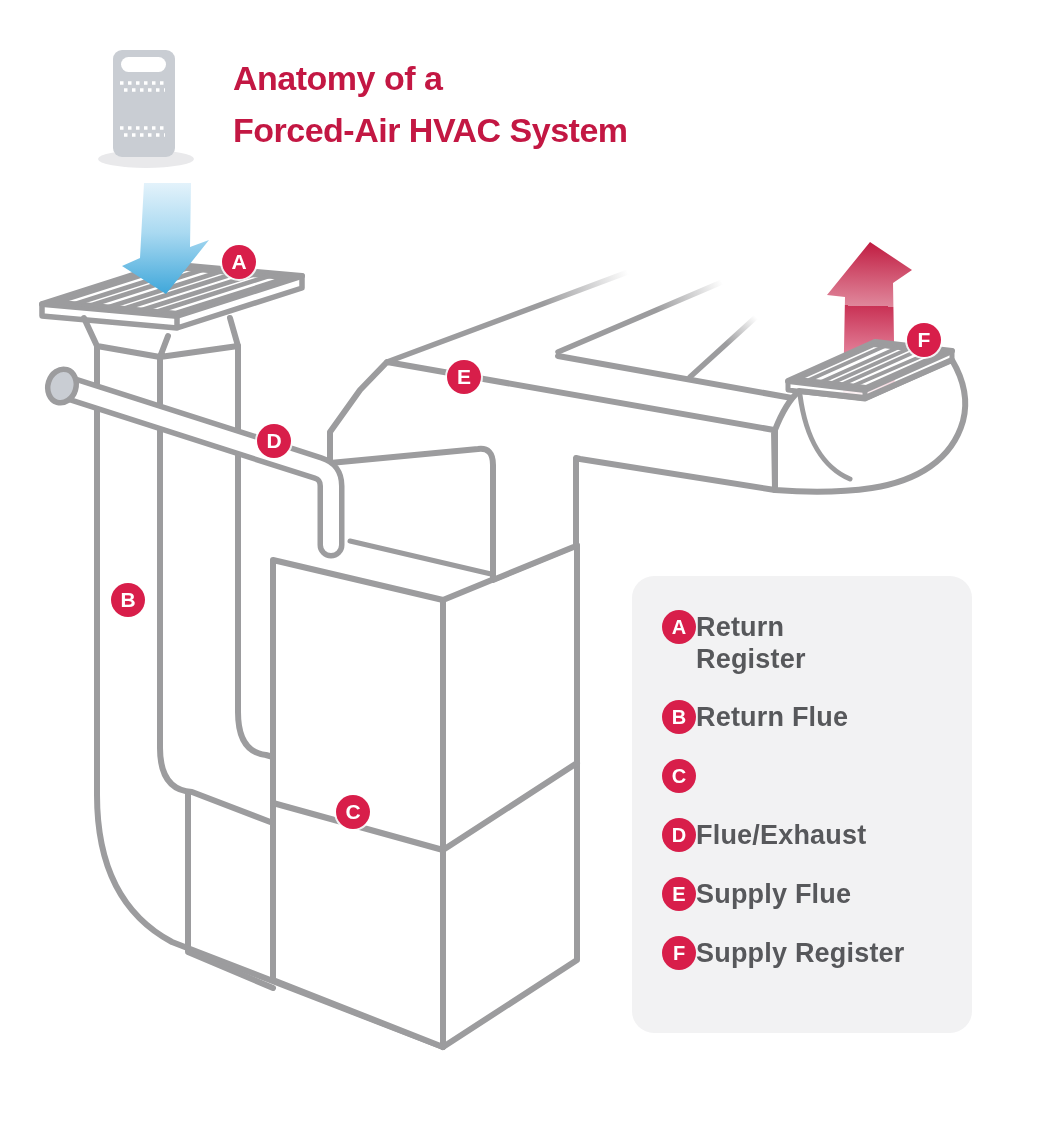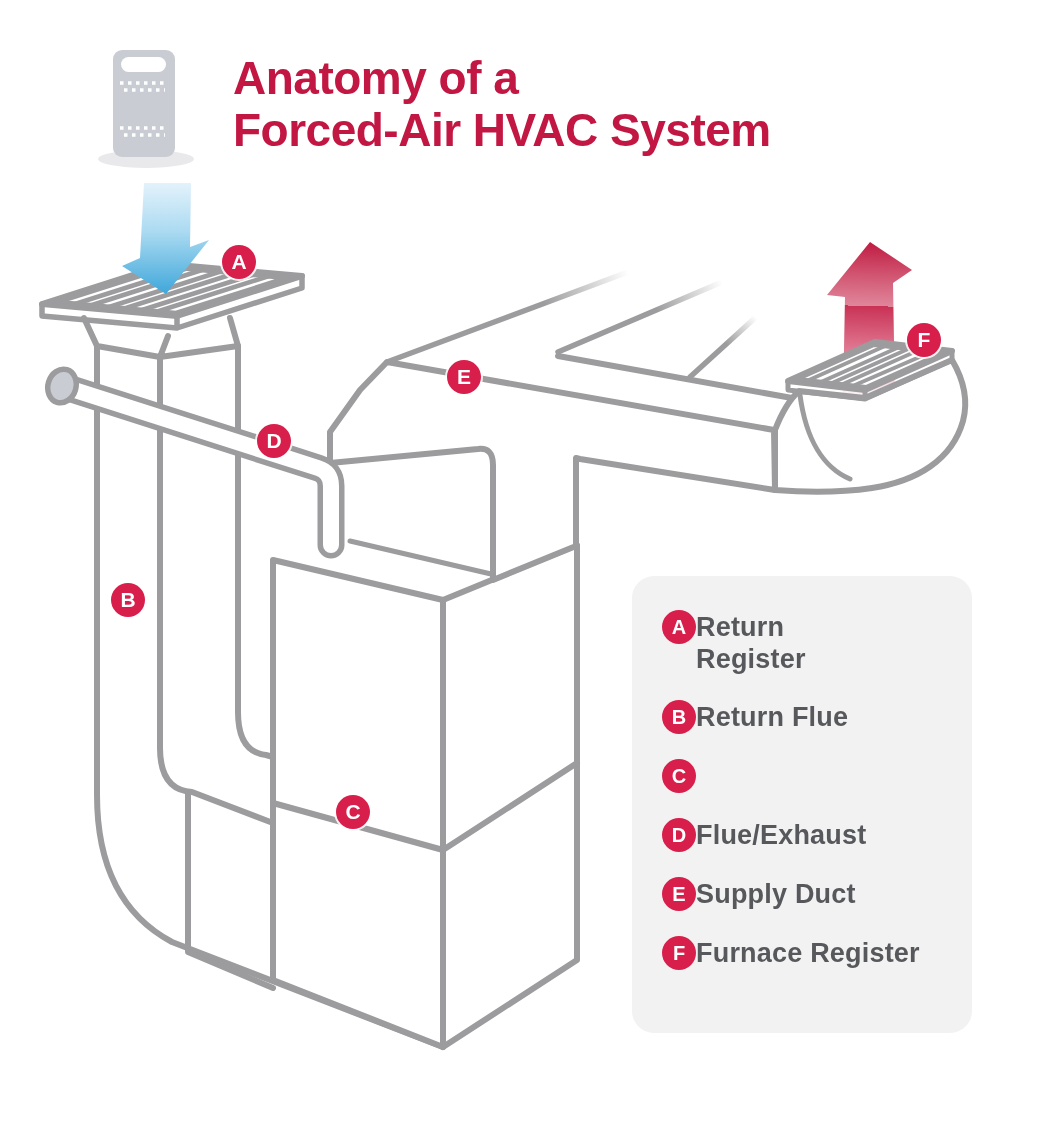--- a/index.html
+++ b/index.html
@@ -5,21 +5,21 @@
   html,body{margin:0;padding:0;background:#ffffff;}
   .page{
     position:relative;
     width:1042px;height:1125px;
     background:#ffffff;
     overflow:hidden;
     font-family:"Liberation Sans","DejaVu Sans",sans-serif;
   }
   .title{
     position:absolute;left:233px;top:52px;
-    font-size:46px;line-height:52px;font-weight:800;
+    font-size:34px;line-height:52px;font-weight:800;
     color:#C31743;letter-spacing:-0.5px;
     white-space:pre-line;
   }
   .diagram-svg{position:absolute;left:0;top:0;}
   .badge{
     position:absolute;width:34px;height:34px;border-radius:50%;
     background:#D81E4A;color:#ffffff;
     font-size:21px;font-weight:800;line-height:34px;text-align:center;
     box-shadow:0 0 0 2px rgba(255,255,255,0.85);
   }
@@ -173,21 +173,21 @@
     </div>
     <div class="legend-item">
       <div class="legend-badge">C</div>
     </div>
     <div class="legend-item">
       <div class="legend-badge">D</div>
       <div class="legend-label">Flue/Exhaust</div>
     </div>
     <div class="legend-item">
       <div class="legend-badge">E</div>
-      <div class="legend-label">Supply Duct</div>
+      <div class="legend-label">Supply Flue</div>
     </div>
     <div class="legend-item">
       <div class="legend-badge">F</div>
-      <div class="legend-label">Furnace Register</div>
+      <div class="legend-label">Supply Register</div>
     </div>
   </div>
 
 </div>
 
 </body></html>

